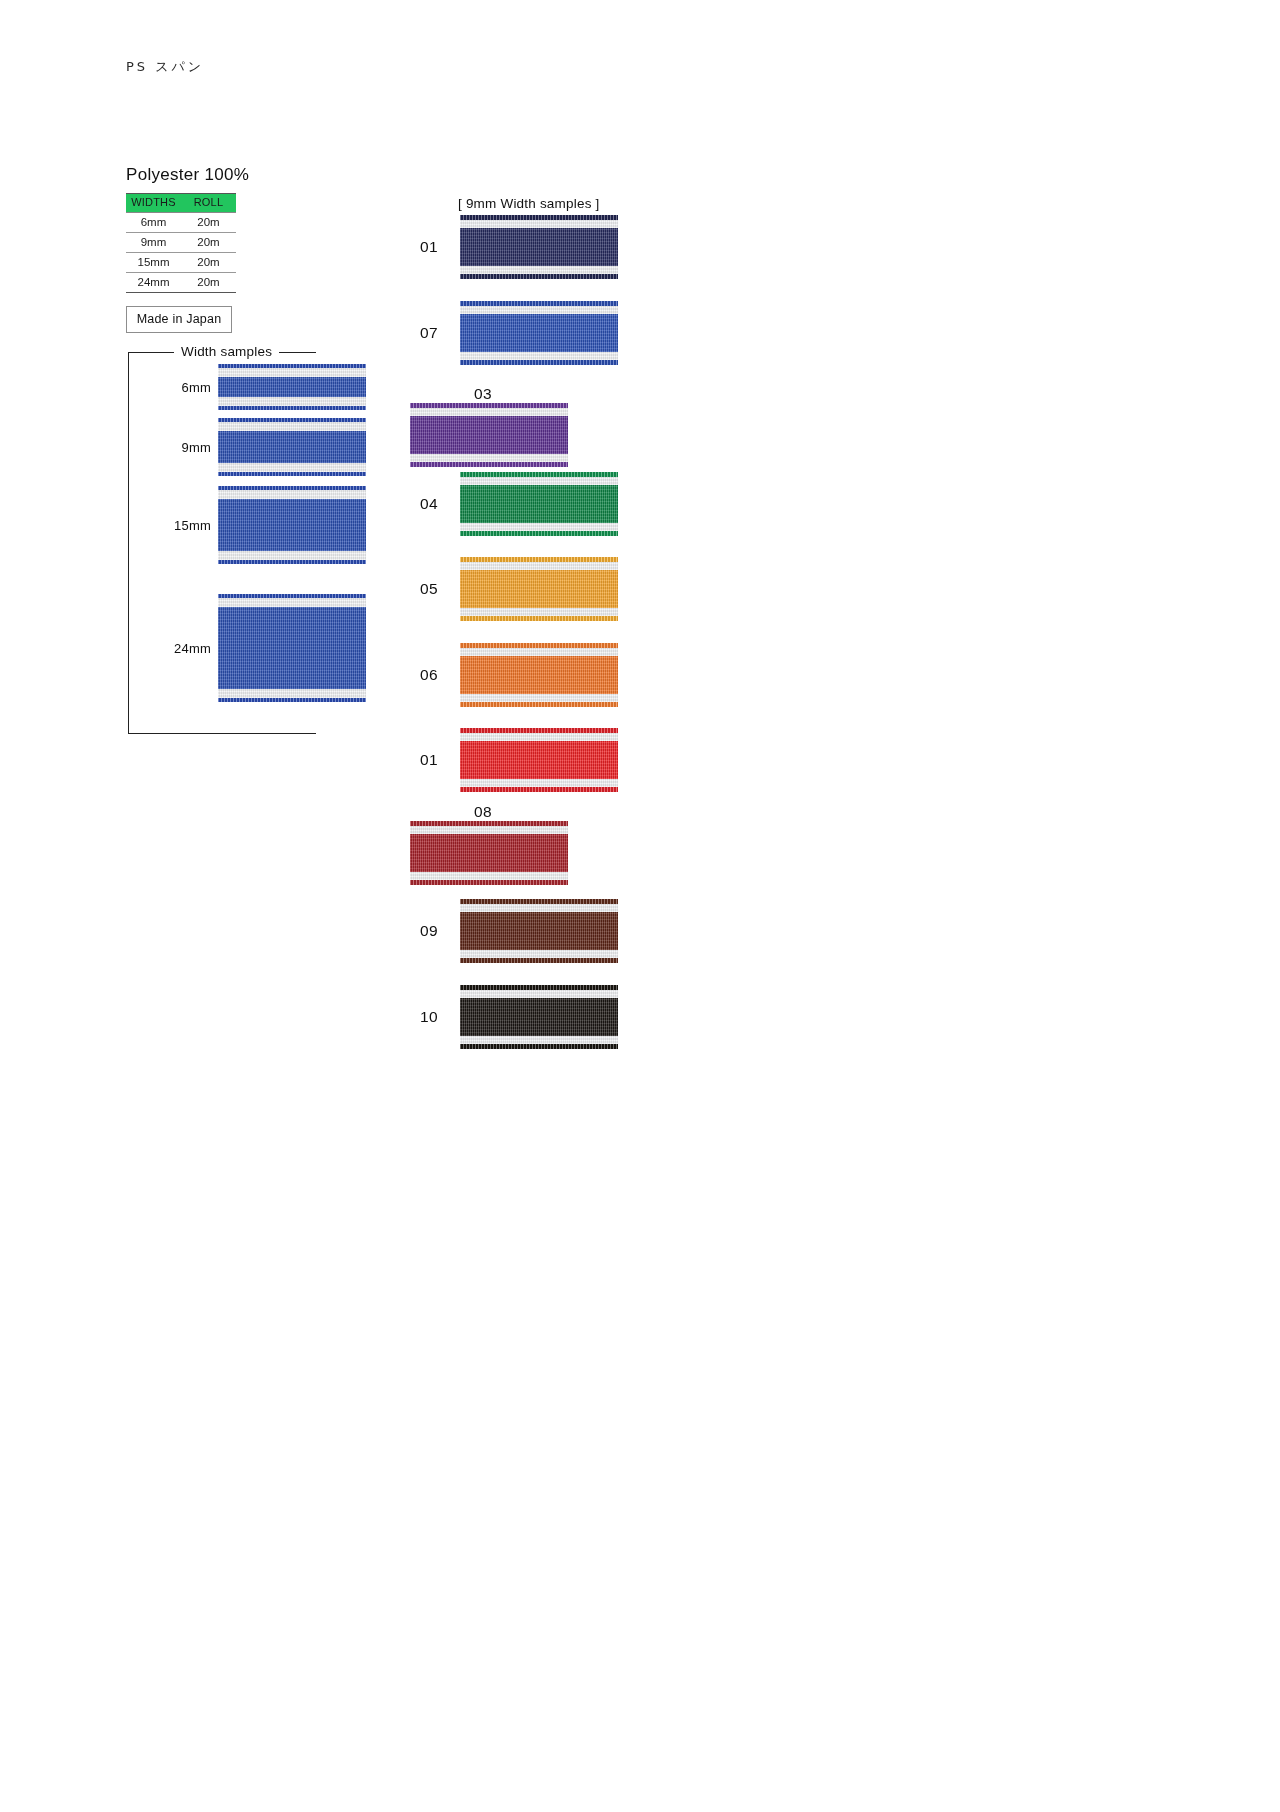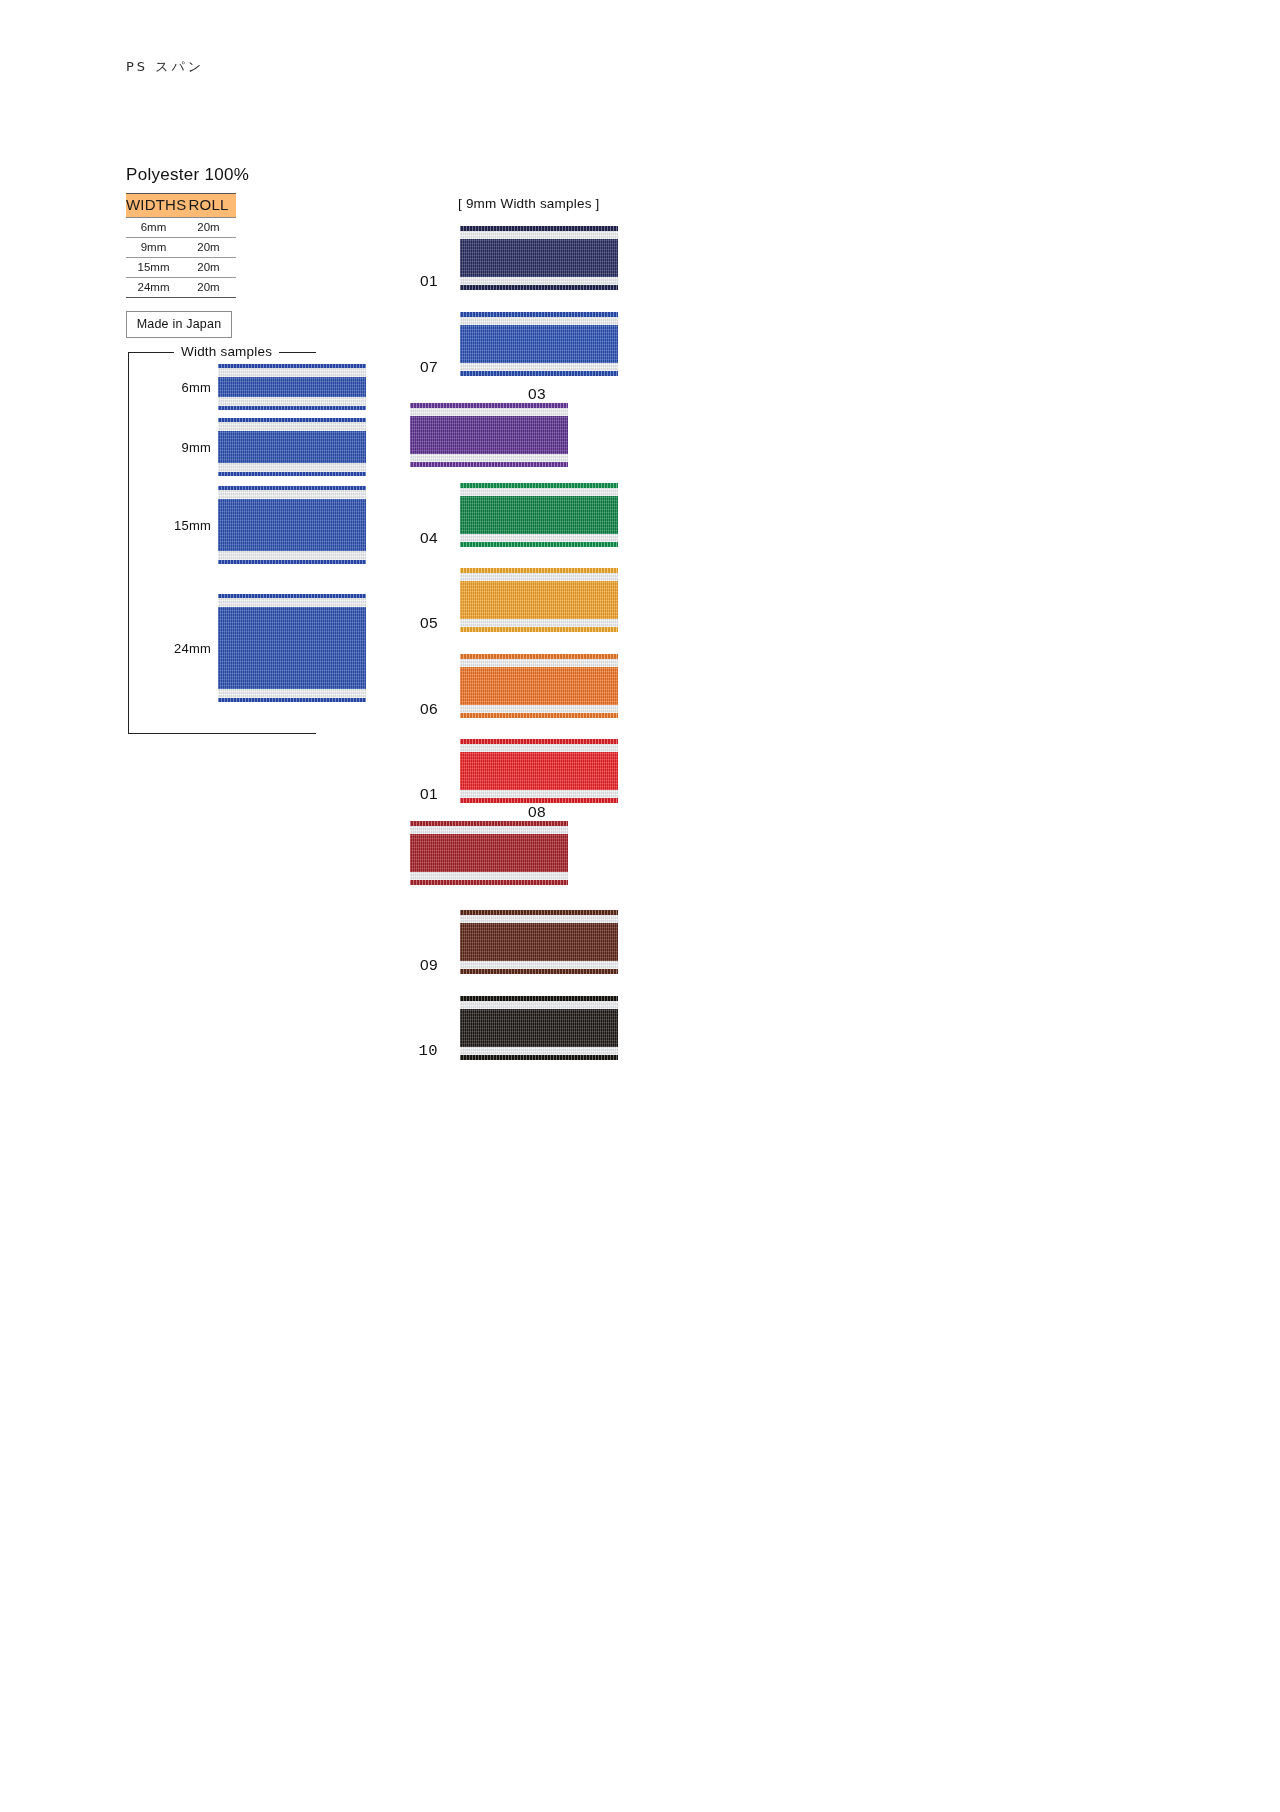--- a/index.html
+++ b/index.html
@@ -70,24 +70,24 @@
   table.widths-table th,
   table.widths-table td {
     text-align: center;
     padding: 2px 0 2.5px 0;
     font-weight: 400;
     color: #1a1a1a;
     font-size: 11.5px;
     line-height: 1.25;
   }
   table.widths-table thead th {
-    background: #fdba74;
+    background: #22c55e;
     border-top: 1.6px solid #555;
     border-bottom: 1px solid #888;
-    font-size: 15px;
+    font-size: 11px;
     letter-spacing: 0.2px;
   }
   table.widths-table tbody td {
     border-bottom: 1px solid #999;
   }
   table.widths-table tbody tr:last-child td {
     border-bottom: 1.6px solid #555;
   }
 
   #made-in-box {
@@ -218,21 +218,21 @@
     top: 0px;
     font-size: 13.5px;
     color: #111;
     white-space: nowrap;
     letter-spacing: 0.2px;
   }
   .cs-row {
     position: absolute;
     left: 0;
     display: flex;
-    align-items: flex-end;
+    align-items: center;
     height: 86px;
   }
   .cs-code {
     width: 50px;
     text-align: right;
     padding-right: 22px;
     font-size: 15.5px;
     color: #111;
     box-sizing: border-box;
     letter-spacing: 0.4px;
@@ -449,21 +449,21 @@
         <div class="cs-tape">
           <div class="tape tape9">
             <div class="edge weave" style="height: 5px; background: rgb(94, 42, 26);"></div>
             <div class="gap weave" style="height: 8px; background: rgb(243, 244, 246);"></div>
             <div class="core weave" style="height: 38px; background: rgb(92, 36, 22);"></div>
             <div class="gap weave" style="height: 8px; background: rgb(243, 244, 246);"></div>
             <div class="edge weave" style="height: 5px; background: rgb(94, 42, 26);"></div>
           </div>
         </div>
       </div>
-      <div class="cs-row" style="top: 777.5px; font-family: Liberation Mono, monospace;">
+      <div class="cs-row" style="top: 777.5px;">
         <div class="cs-code">10</div>
         <div class="cs-tape">
           <div class="tape tape9">
             <div class="edge weave" style="height: 5px; background: rgb(23, 20, 15);"></div>
             <div class="gap weave" style="height: 8px; background: rgb(243, 244, 246);"></div>
             <div class="core weave" style="height: 38px; background: rgb(27, 23, 19);"></div>
             <div class="gap weave" style="height: 8px; background: rgb(243, 244, 246);"></div>
             <div class="edge weave" style="height: 5px; background: rgb(23, 20, 15);"></div>
           </div>
         </div>

